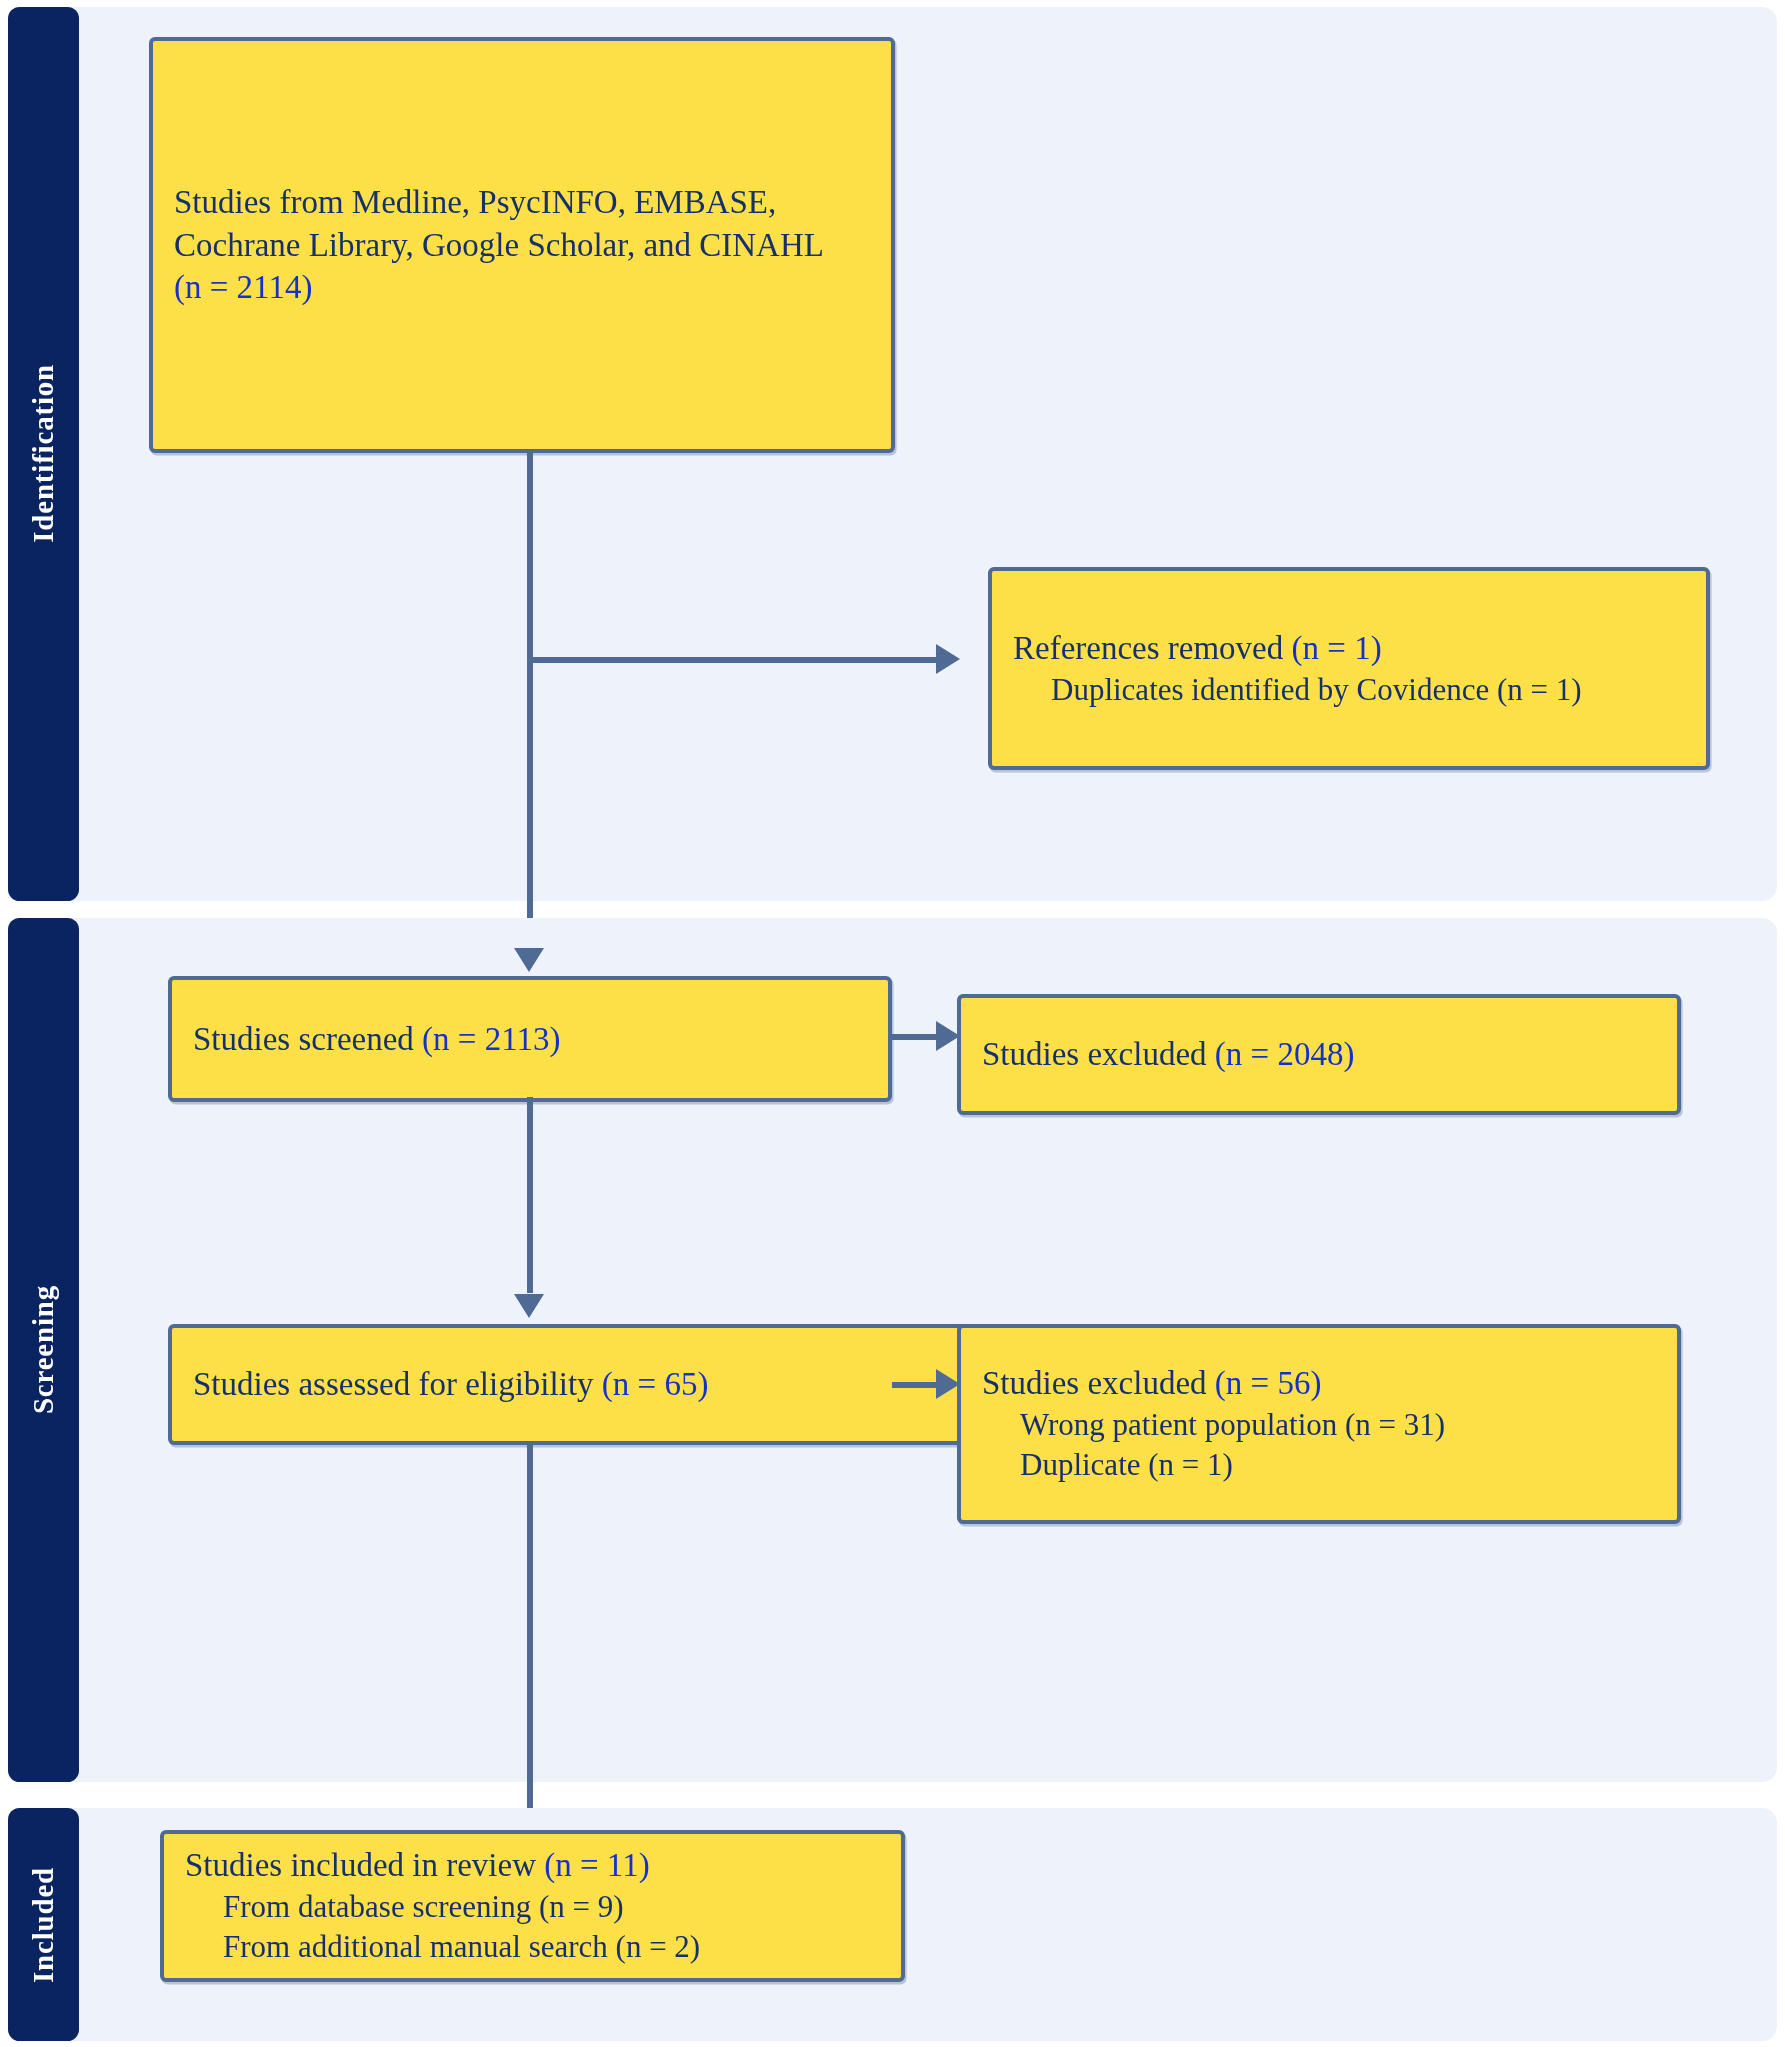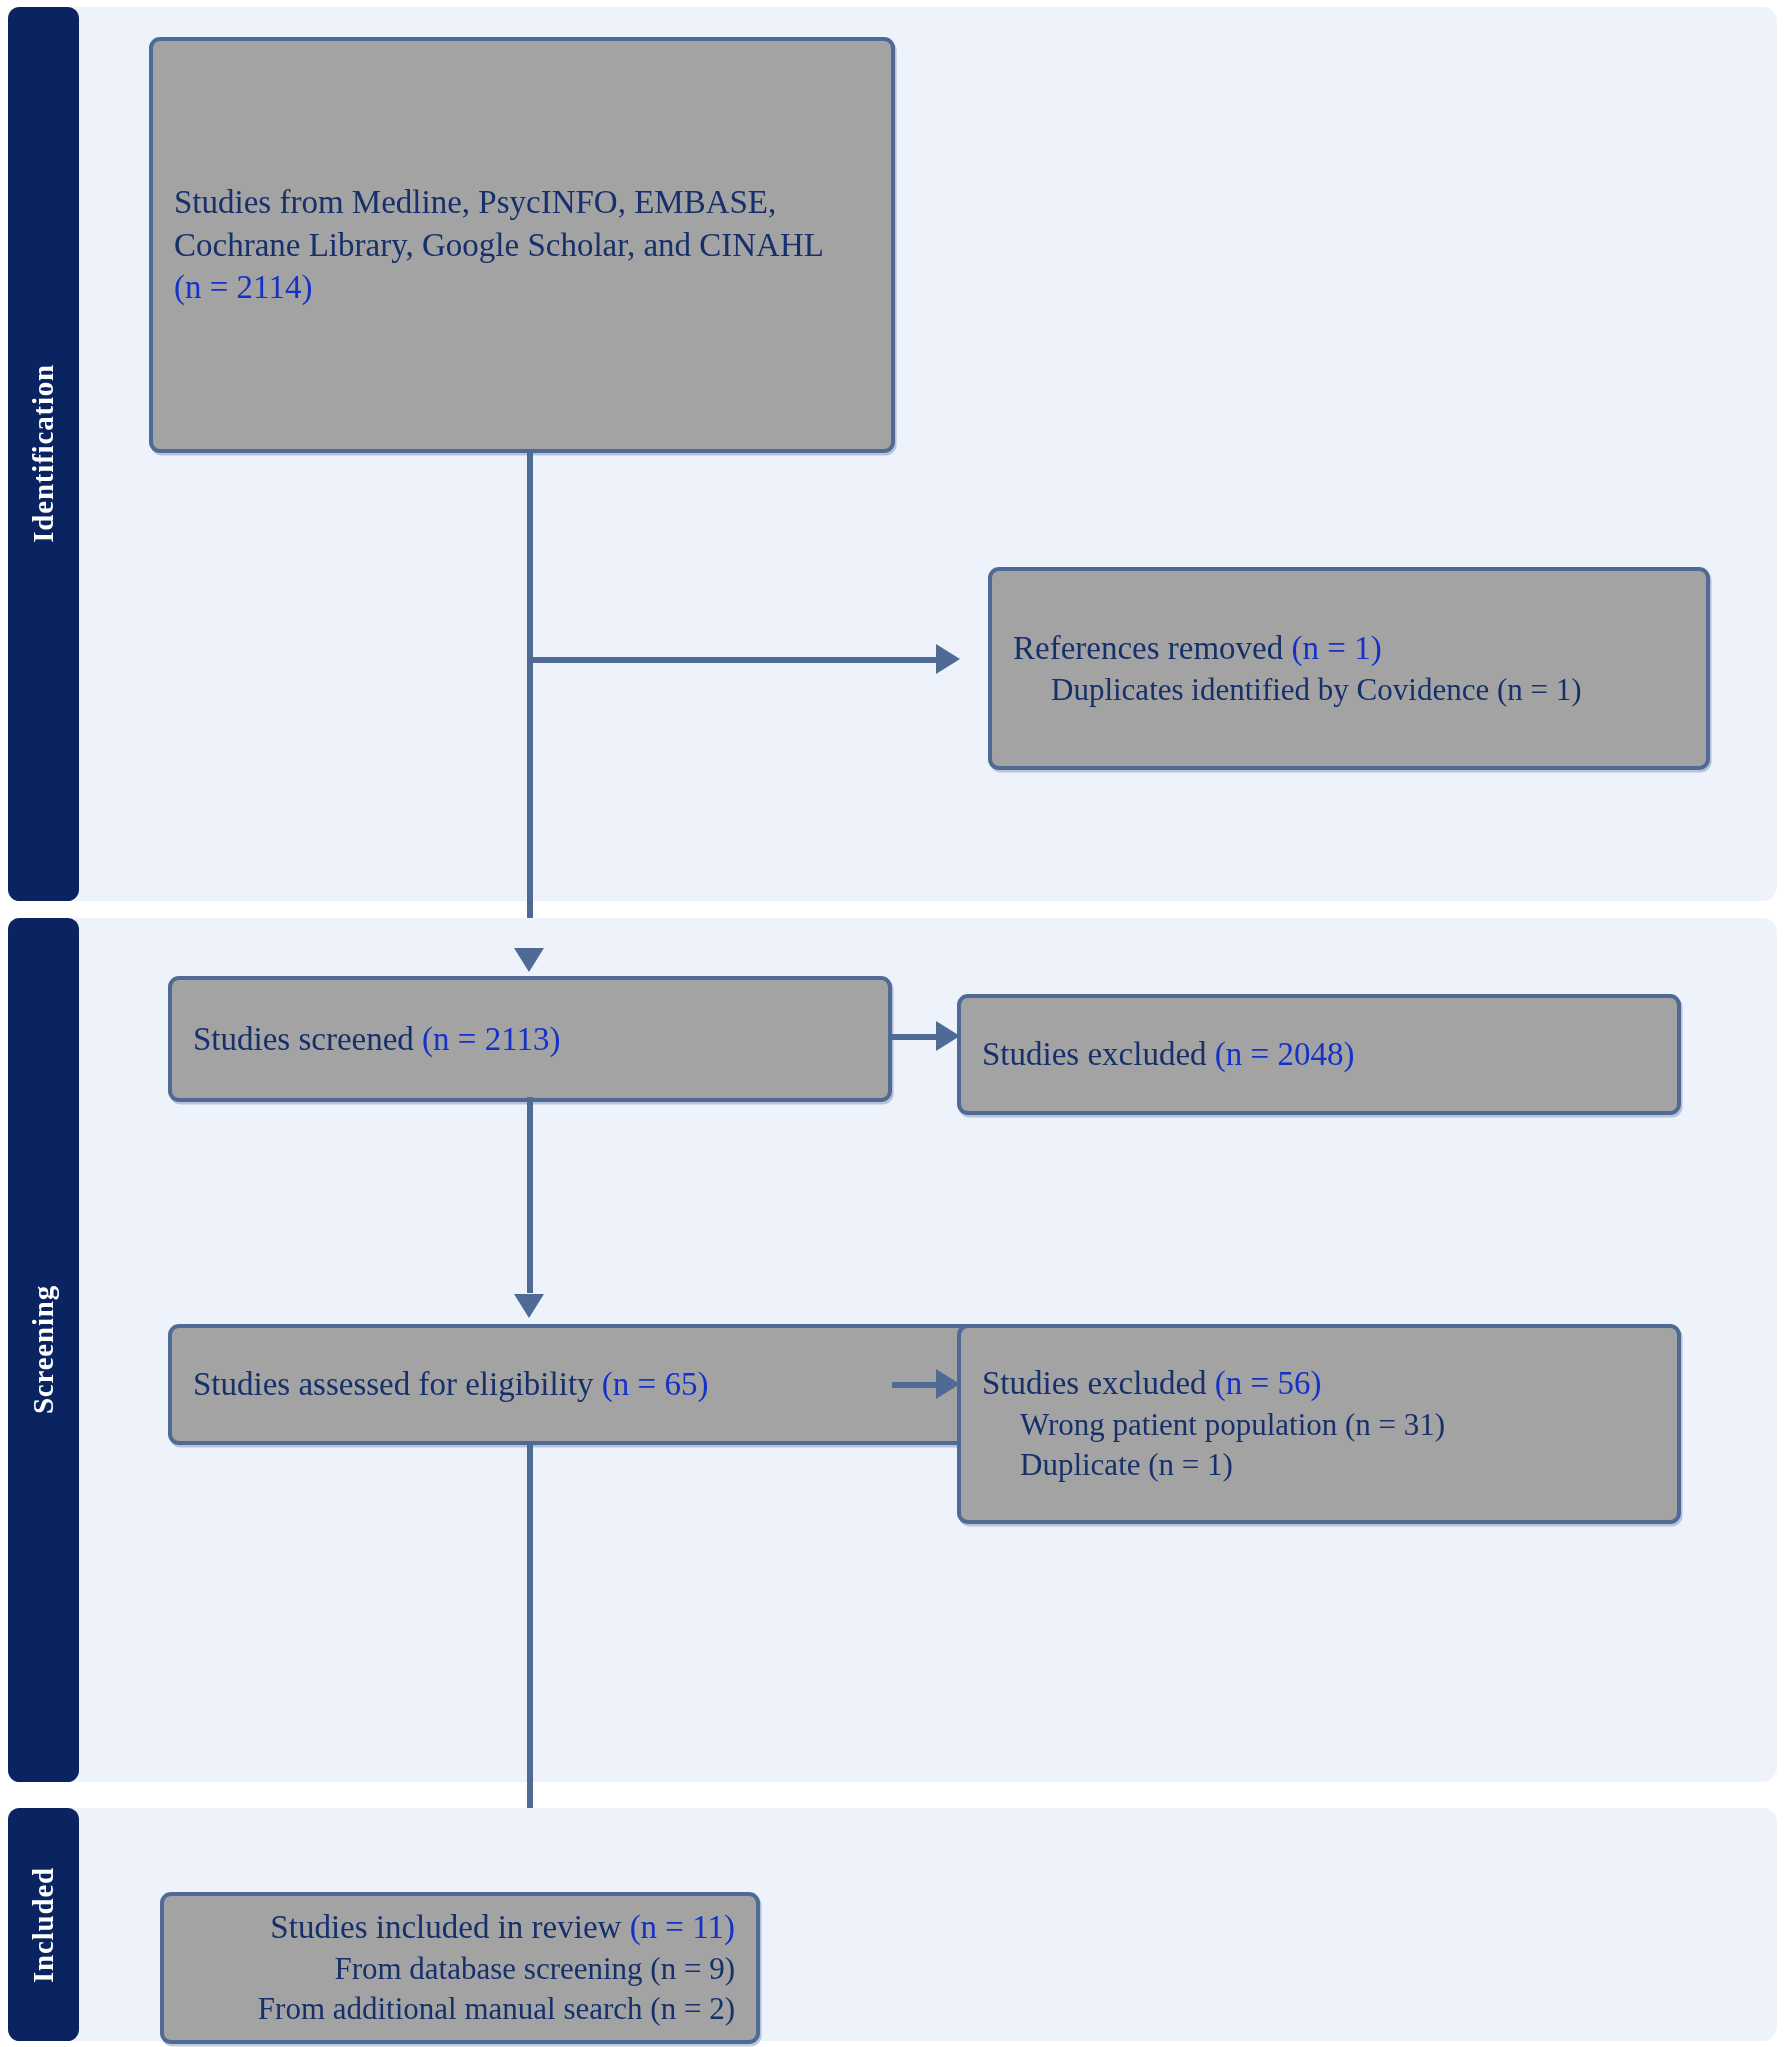--- a/index.html
+++ b/index.html
@@ -5,21 +5,21 @@
   html,body{margin:0;padding:0;background:#ffffff;}
   body{font-family:"Liberation Serif","DejaVu Serif",serif;}
   #stage{position:relative;width:1786px;height:2047px;background:#ffffff;overflow:hidden;}
 
   .band{position:absolute;background:#eef3fb;border-radius:14.7px;}
   .sidebar{position:absolute;background:#0a2461;border-radius:11.5px;
            display:flex;align-items:center;justify-content:center;}
   .sidebar-label{color:#ffffff;font-weight:bold;font-size:29px;letter-spacing:0.8px;
                  writing-mode:vertical-rl;transform:rotate(180deg);white-space:nowrap;}
 
-  .node{position:absolute;background:#a3a3a3;border:4.9px solid #4f6a94;border-radius:11px;
+  .node{position:absolute;background:#fde047;border:4.9px solid #4f6a94;border-radius:6px;
         box-sizing:border-box;display:flex;flex-direction:column;justify-content:center;
         padding:0 21px;box-shadow:1.6px 2.5px 0 rgba(79,106,148,.35);}
   .ln{font-size:33px;line-height:1.30;color:#16306b;white-space:nowrap;}
   .ln.sub{padding-left:38px;font-size:31px;}
   .nb{color:#1431c8;font-weight:normal;}
 
   .vline{position:absolute;background:#4f6a94;}
   .hline{position:absolute;background:#4f6a94;}
   .arrow-down{position:absolute;width:0;height:0;border-left:15.5px solid transparent;
               border-right:15.5px solid transparent;border-top:24.5px solid #4f6a94;}
@@ -99,21 +99,21 @@
   </div>
 
   <div class="vline" style="left:527px;top:1445px;width:5.7px;height:393px;"></div>
   <div class="arrow-down" style="left:514px;top:1838px;"></div>
 
   <div class="band" style="left:8.2px;top:1808px;width:1769px;height:233px;"></div>
   <div class="sidebar" style="left:8.2px;top:1808px;width:71px;height:233px;">
     <span class="sidebar-label">Included</span>
   </div>
 
-  <div class="node" style="left:160px;top:1892px;width:600px;height:152px;align-items:flex-end;">
+  <div class="node" style="left:160px;top:1830px;width:745px;height:152px;">
     <div class="ln">
       <span>Studies included in review </span><span class="nb">(n = 11)</span>
     </div>
     <div class="ln sub">From database screening (n = 9)</div>
     <div class="ln sub">From additional manual search (n = 2)</div>
   </div>
 
 </div>
 
 

